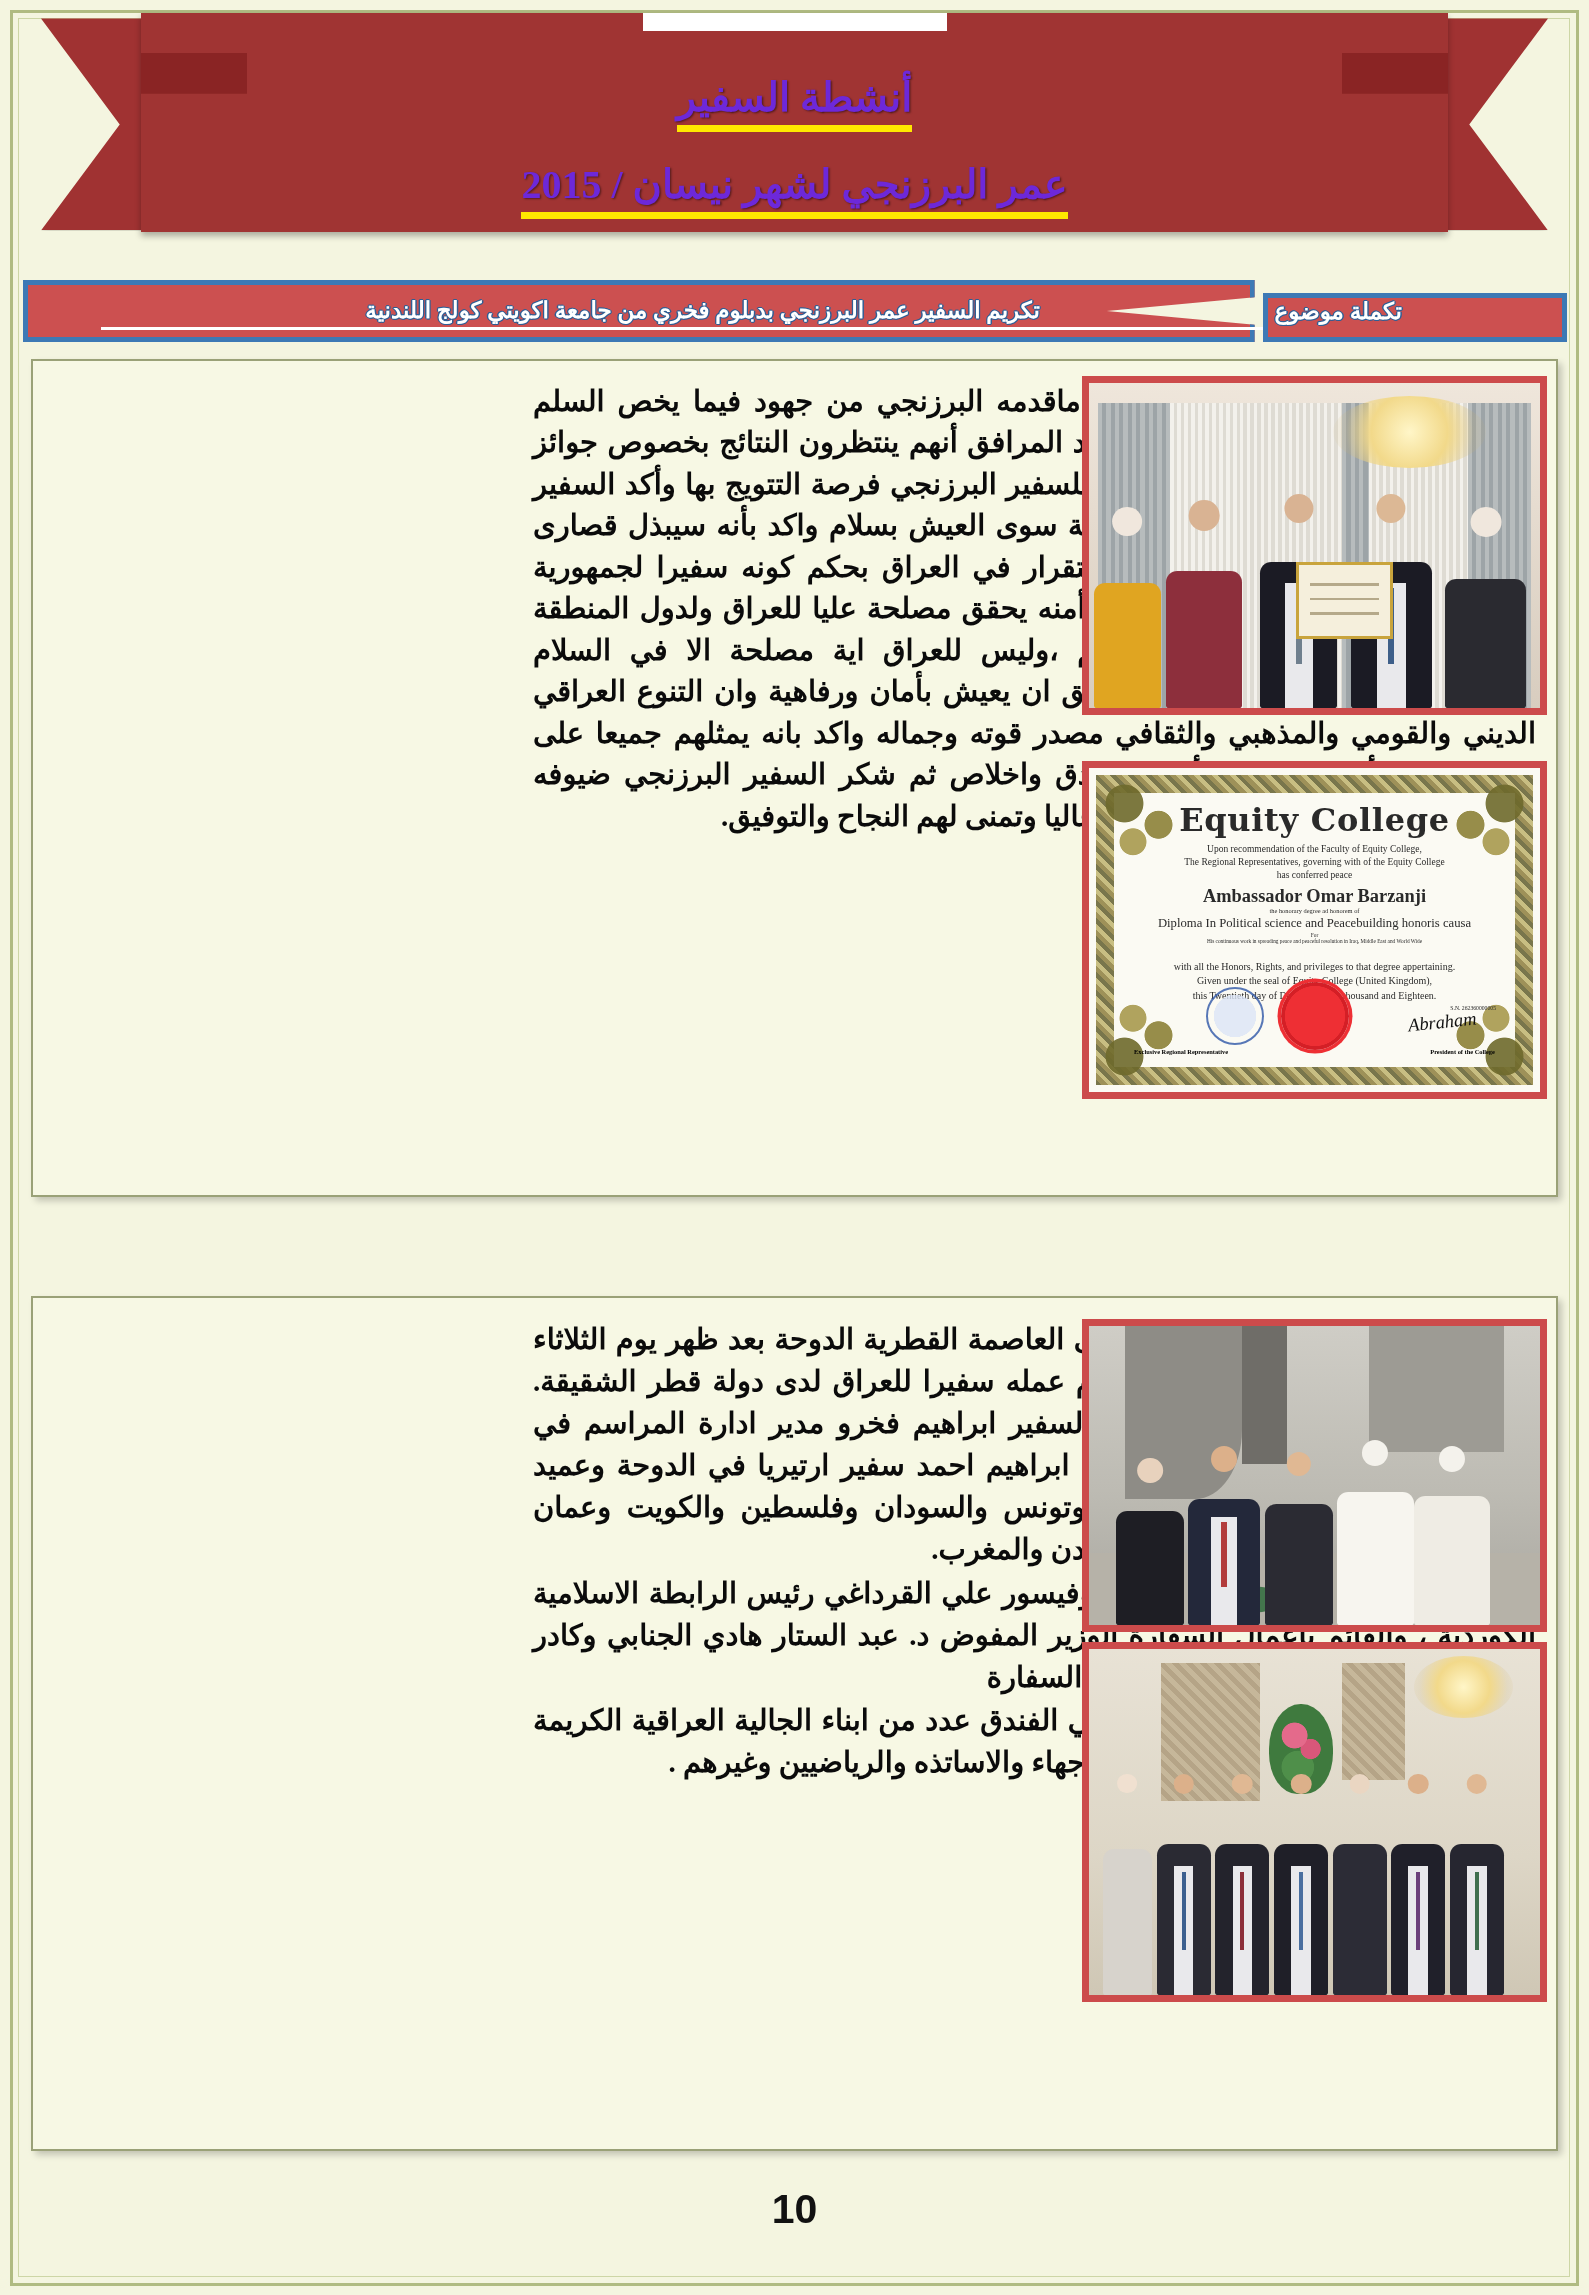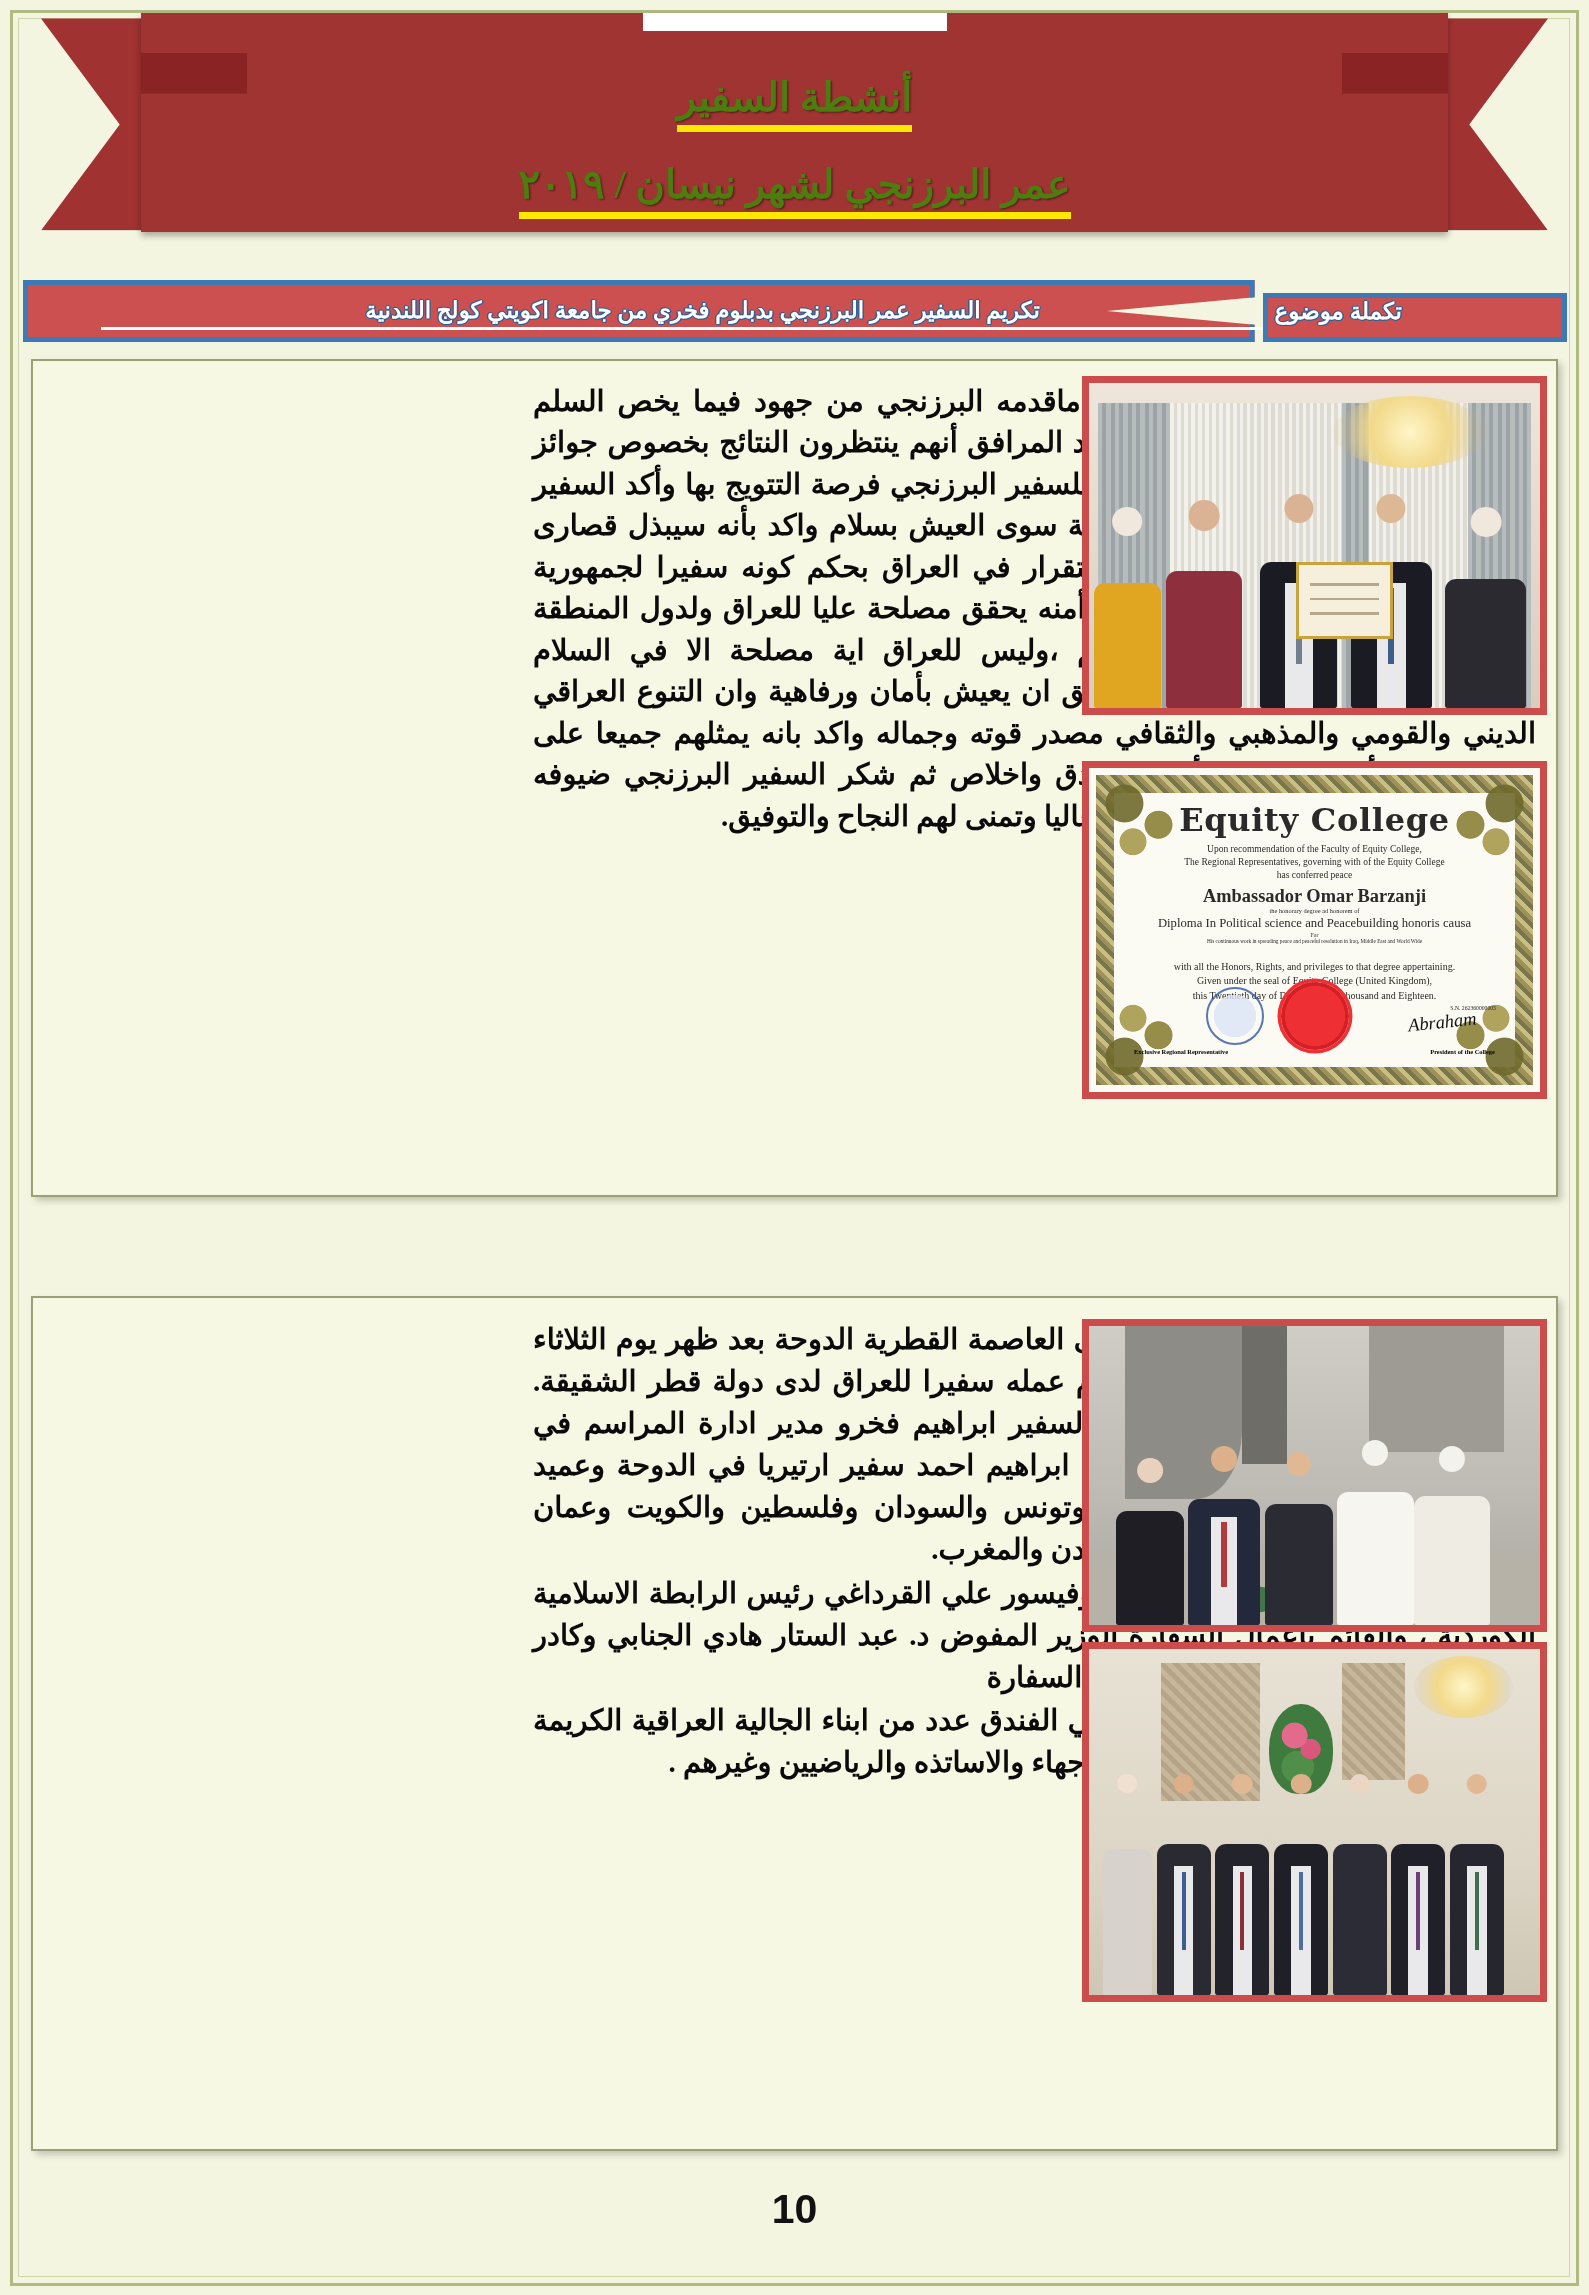--- a/index.html
+++ b/index.html
@@ -78,21 +78,21 @@
     width: 106px; height: 41px;
     background: #8a2424;
   }
   .ribbon-fold-l { left: 141px; clip-path: polygon(0 0,100% 0,100% 100%,0 100%); }
   .ribbon-fold-r { right: 141px; clip-path: polygon(0 0,100% 0,100% 100%,0 100%); }
 
   .ribbon-title, .ribbon-subtitle {
     position: absolute;
     left: 0; width: 1589px;
     text-align: center;
-    color: #4d7c0f;
+    color: #6d28d9;
     font-weight: bold;
     font-family: "Liberation Serif", "DejaVu Serif", serif;
     text-shadow: 1.4px 1.4px 2.1px rgba(0,0,0,0.45);
   }
   .ribbon-title {
     top: 61px;
     font-size: 40px;
   }
   .ribbon-subtitle {
     top: 148px;
@@ -330,21 +330,21 @@
     <div class="ribbon-body">
       <div class="ribbon-notch"></div>
     </div>
     <div class="ribbon-fold-l"></div>
     <div class="ribbon-fold-r"></div>
 
     <div class="ribbon-title">
       <span>أنشطة السفير</span>
     </div>
     <div class="ribbon-subtitle">
-      <span>عمر البرزنجي لشهر نيسان / ٢٠١٩</span>
+      <span>عمر البرزنجي لشهر نيسان / 2015</span>
     </div>
   </div>
 
   <div class="topicbar">
     <div class="topicbar-left"></div>
     <div class="topic-left-text">تكريم السفير عمر البرزنجي بدبلوم فخري من جامعة اكويتي كولج اللندنية</div>
     <div class="topicbar-right"></div>
     <div class="topic-right-text">تكملة موضوع</div>
   </div>
 

